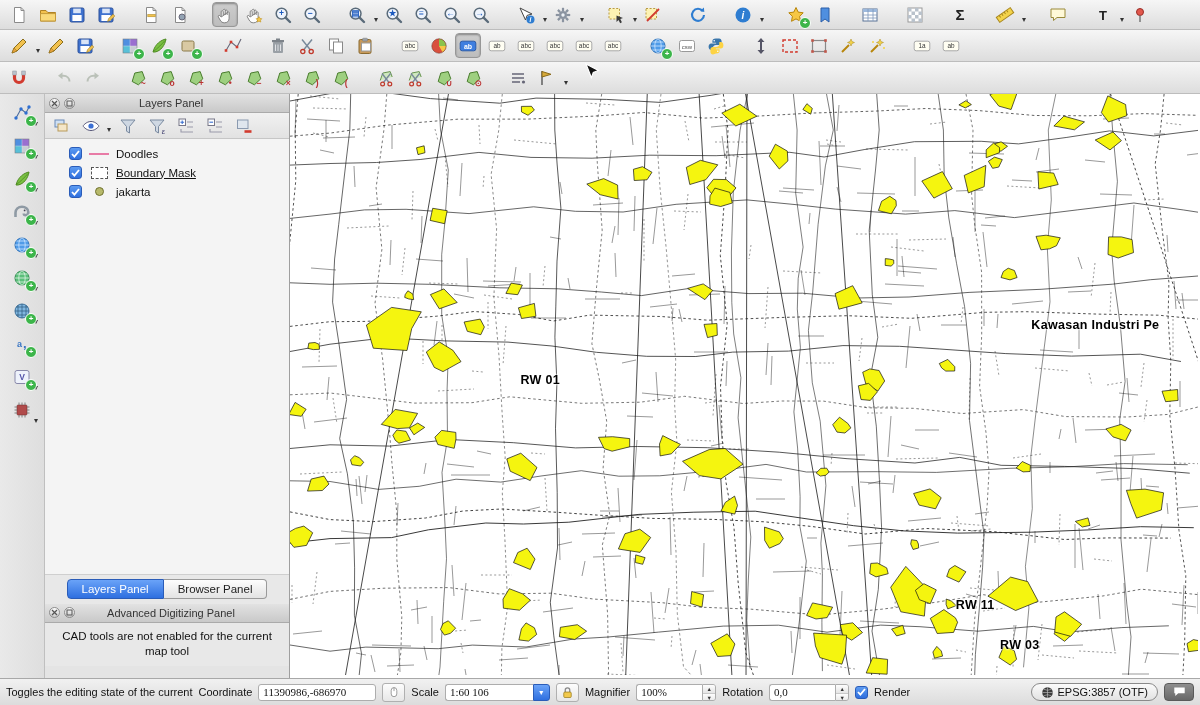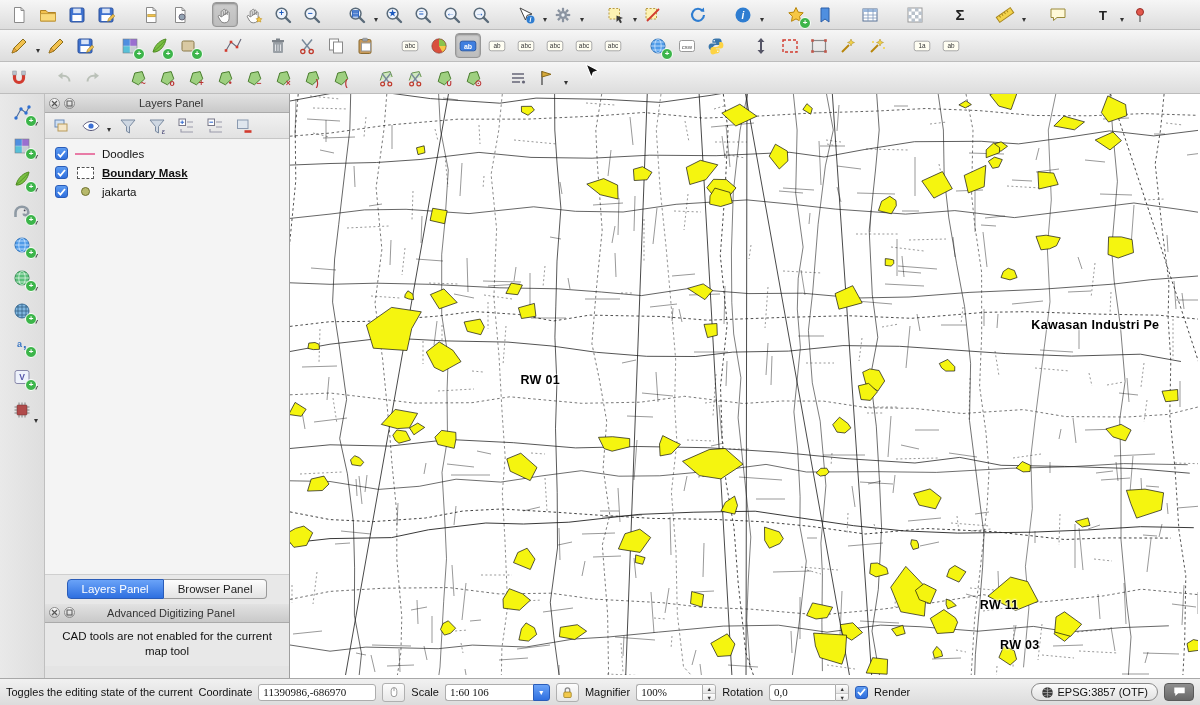--- a/index.html
+++ b/index.html
@@ -39,29 +39,29 @@
              border-right:1px solid #9f9f9f;flex:none}
   .panel-header{height:19px;background:linear-gradient(#e2e2e2,#c9c9c9);border-bottom:1px solid #aaa;
                 display:flex;align-items:center;padding:0 4px;flex:none}
   .panel-title{flex:1;text-align:center;font-size:11px;color:#333;padding-right:22px}
   .pbtn{width:11px;height:11px;border-radius:50%;background:linear-gradient(#fdfdfd,#c9c9c9);
         border:1px solid #8d8d8d;margin-right:4px;display:flex;align-items:center;justify-content:center;flex:none}
   #layers-panel{flex:1;display:flex;flex-direction:column;min-height:0}
   #lp-toolbar{height:26px;display:flex;align-items:center;gap:1px;padding:0 4px;
               background:linear-gradient(#f1f1f1,#e2e2e2);border-bottom:1px solid #c6c6c6;flex:none}
   #lp-toolbar .tbtn{width:25px;height:22px}
-  #layer-tree{flex:1;background:#f4f4f4;padding:5px 0;overflow:hidden}
+  #layer-tree{flex:1;background:#f4f4f4;padding:5px 14px;overflow:hidden}
   .layer-row{display:flex;align-items:center;height:19px;padding-left:10px;gap:5px;font-size:11.5px;color:#111}
   .chk{width:13px;height:13px;border-radius:3px;background:linear-gradient(#5d9cf2,#2f6fde);
        border:1px solid #2a5cb8;display:flex;align-items:center;justify-content:center;flex:none}
   .sym{width:24px;height:14px;display:flex;align-items:center;justify-content:center;flex:none}
   .sym-line-pink::before{content:"";width:20px;height:2px;background:#e87ba6}
   .sym-rect-dashed::before{content:"";width:15px;height:10px;background:#fff;border:1px dashed #555}
   .sym-point-olive::before{content:"";width:7px;height:7px;border-radius:50%;background:#b7b96b;border:1px solid #70722f}
-  .lbl-bold{font-weight:bold}
+  .lbl-bold{font-weight:normal}
   .lbl-underline{text-decoration:underline}
 
   .panel-tabs{display:flex;justify-content:center;padding:4px 0 5px;background:#e8e8e8;
               border-top:1px solid #cfcfcf;flex:none}
   .ptab{font-size:11.5px;padding:3px 14px;border:1px solid #9a9a9a;background:linear-gradient(#fdfdfd,#e3e3e3);color:#222}
   .ptab.active{background:linear-gradient(#6aa3f8,#2e6fe0);color:#fff;border-color:#2a5cb8}
   .ptab:first-child{border-radius:4px 0 0 4px}
   .ptab:last-child{border-radius:0 4px 4px 0;border-left:none}
 
   #adp{flex:none;display:flex;flex-direction:column}
@@ -1451,21 +1451,21 @@
           <polygon points="798.0,423.9 800.0,431.4 792.3,433.0 785.3,427.4" fill="#f5f50f" stroke="#111" stroke-width="0.7"></polygon>
           <polygon points="823.0,38.0 831.4,46.7 820.0,55.9 805.2,46.0" fill="#f5f50f" stroke="#111" stroke-width="0.7"></polygon>
           <polygon points="430.7,112.5 419.7,110.1 420.0,101.9 424.9,94.1 439.9,98.4 442.3,109.0" fill="#f5f50f" stroke="#111" stroke-width="0.7"></polygon>
           <polygon points="651.2,403.7 645.6,414.8 629.1,411.1 623.6,399.5 640.0,394.9" fill="#f5f50f" stroke="#111" stroke-width="0.7"></polygon>
           <polygon points="556.6,541.2 555.4,559.3 551.9,570.2 529.9,563.6 525.4,551.9 523.6,539.1" fill="#f5f50f" stroke="#111" stroke-width="0.7"></polygon>
           <polygon points="21.2,385.0 34.0,382.1 39.0,390.0 32.3,396.5 17.5,397.1" fill="#f5f50f" stroke="#111" stroke-width="0.7"></polygon>
           <polygon points="165.6,534.2 160.5,539.3 154.4,541.1 150.5,535.4 153.0,529.5 158.3,526.8" fill="#f5f50f" stroke="#111" stroke-width="0.7"></polygon>
         </svg>
       <div id="map-labels">
           <div class="map-label" style="left: 27.5%; top: 48.9%;">RW 01</div>
-          <div class="map-label" style="left: 75.3%; top: 87.5%; margin-left: 24px;">RW 11</div>
+          <div class="map-label" style="left: 75.3%; top: 87.5%;">RW 11</div>
           <div class="map-label" style="left: 80.2%; top: 94.3%;">RW 03</div>
           <div class="map-label" style="left: 88.5%; top: 39.5%;">Kawasan Industri Pe</div>
         </div>
     </div>
   </div>
 
   <div id="statusbar">
     <span class="sb-hint">Toggles the editing state of the current</span>
     <span class="sb-label">Coordinate</span>
     <input class="sb-input" style="width: 118px;" value="11390986,-686970">

